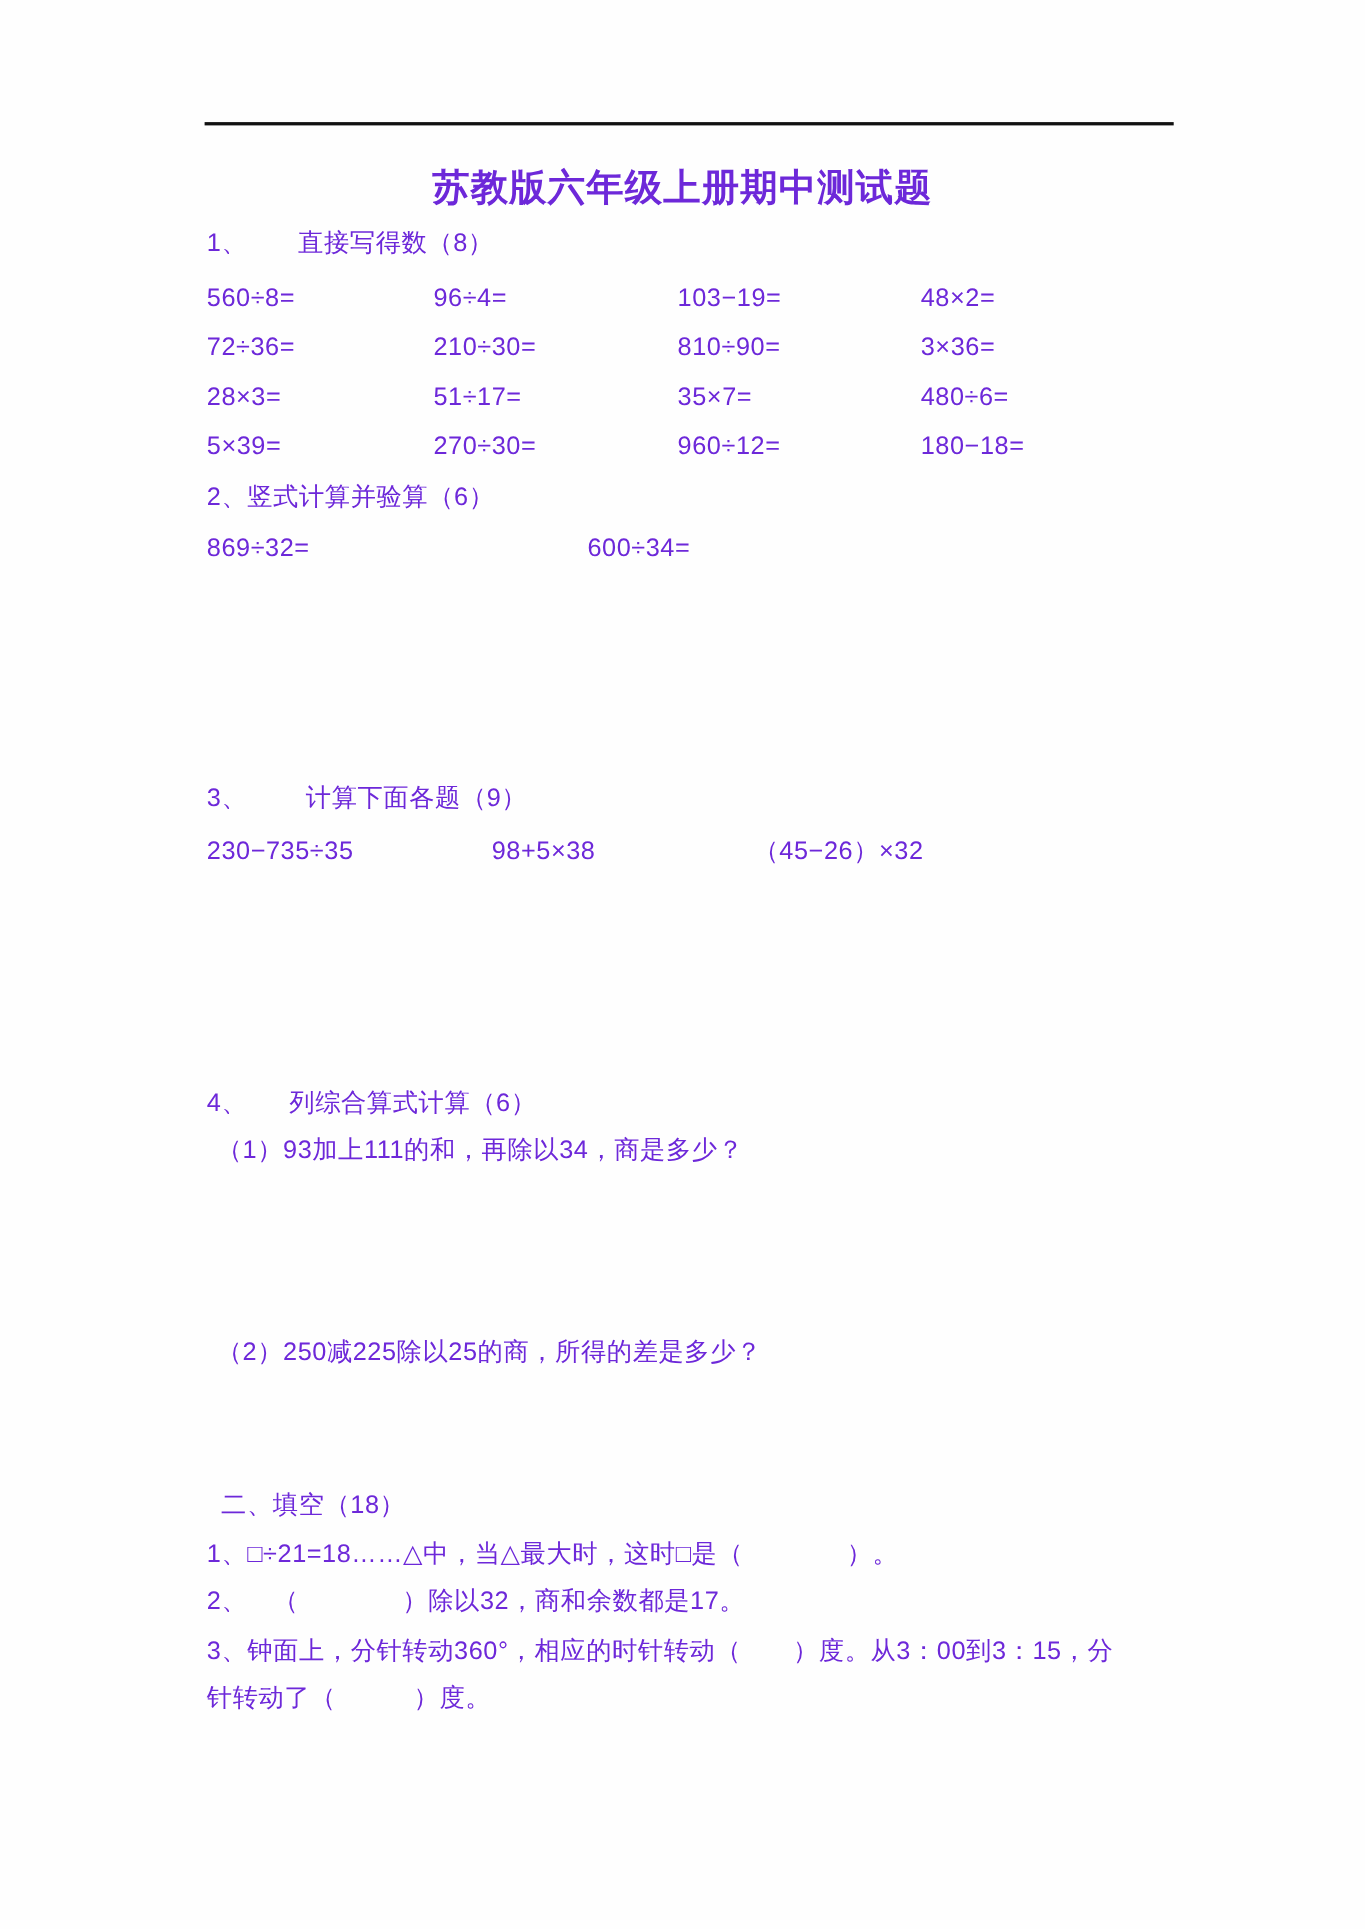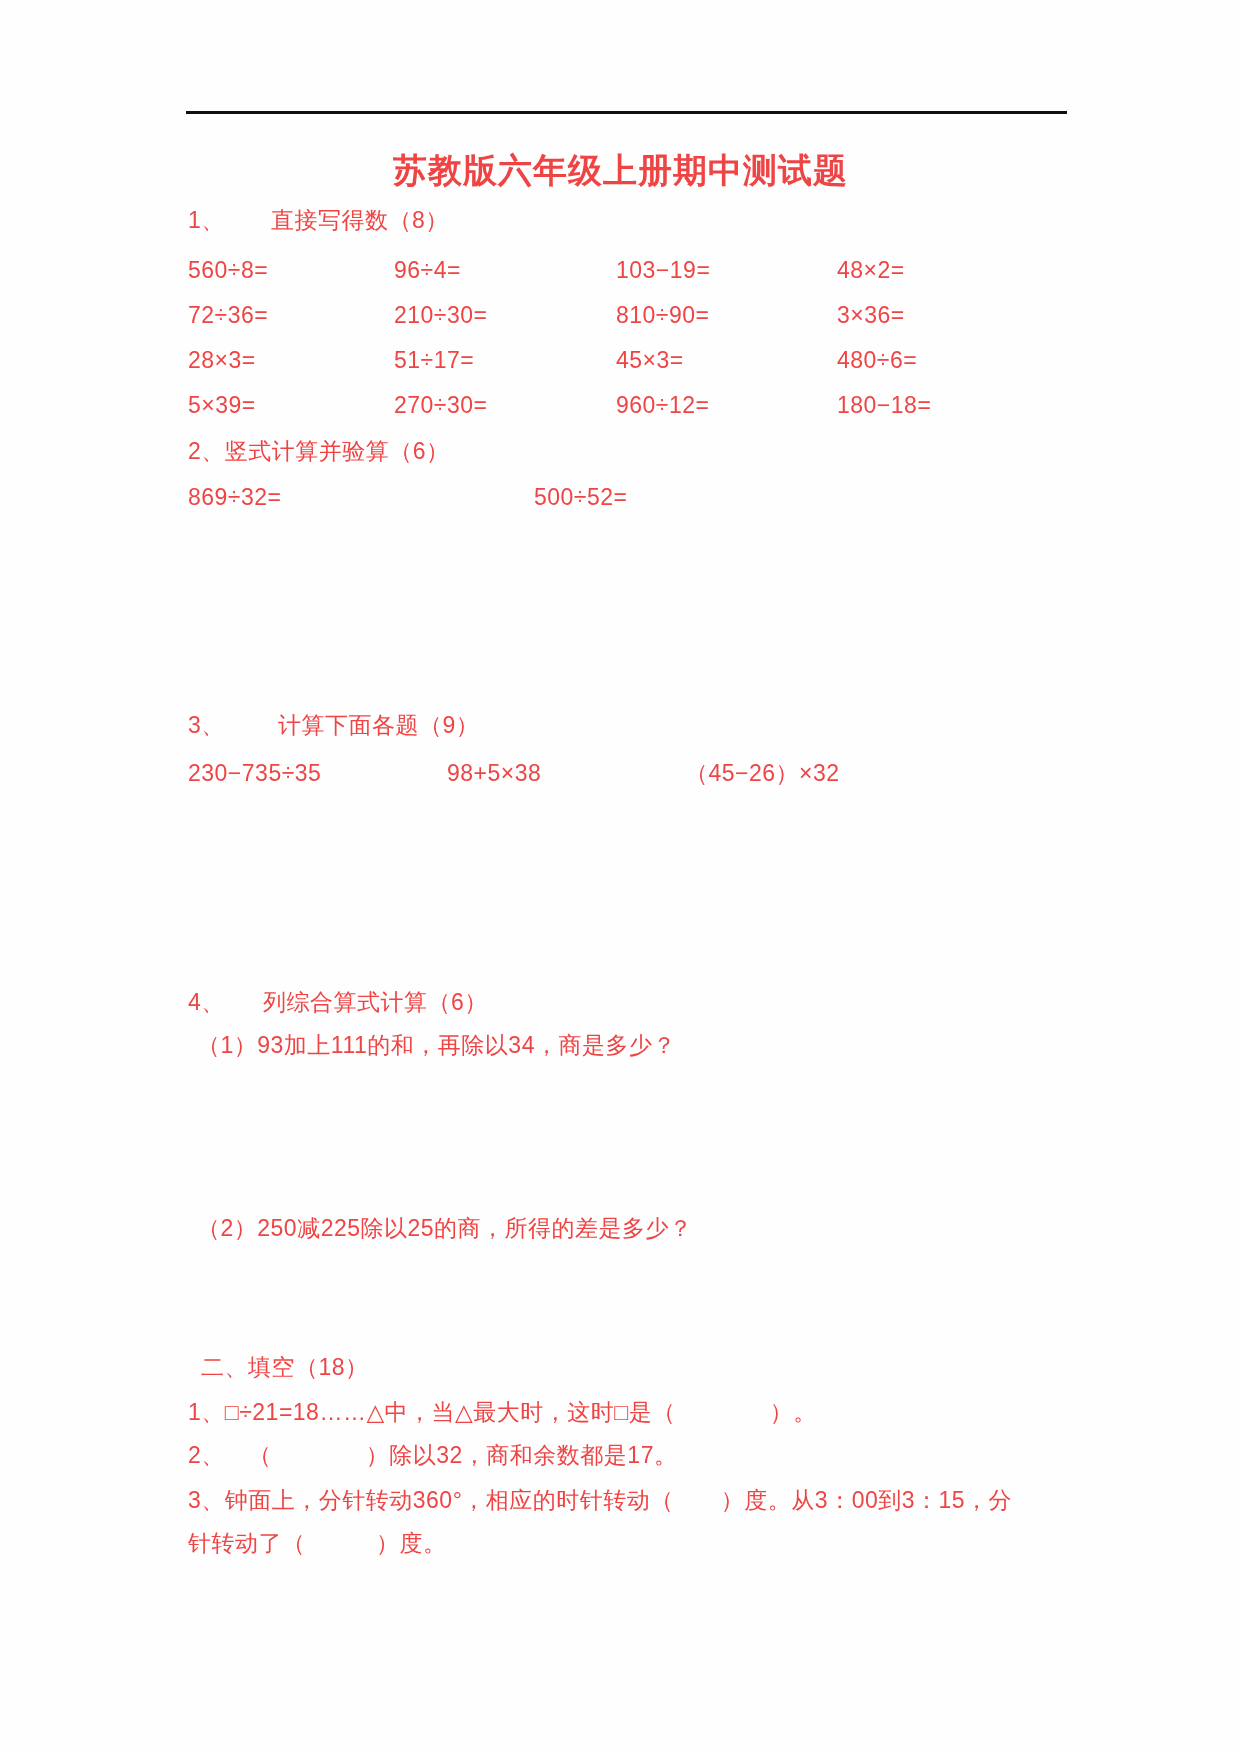--- a/index.html
+++ b/index.html
@@ -8,21 +8,21 @@
     background: #e8e8e8;
   }
   .page {
     position: relative;
     width: 1241px;
     height: 1754px;
     margin: 0 auto;
     background: #fefefe;
     overflow: hidden;
     font-family: "Liberation Sans", "DejaVu Sans", sans-serif;
-    color: #ef4444;
+    color: #6d28d9;
   }
   .rule {
     position: absolute;
     top: 111px;
     left: 186px;
     width: 881px;
     height: 3px;
     background: #111;
   }
   .doc-title {
@@ -91,31 +91,31 @@
   <div class="line y-r0 x-c3">103−19=</div>
   <div class="line y-r0 x-c4">48×2=</div>
 
   <div class="line y-r1 x-m">72÷36=</div>
   <div class="line y-r1 x-c2">210÷30=</div>
   <div class="line y-r1 x-c3">810÷90=</div>
   <div class="line y-r1 x-c4">3×36=</div>
 
   <div class="line y-r2 x-m">28×3=</div>
   <div class="line y-r2 x-c2">51÷17=</div>
-  <div class="line y-r2 x-c3">45×3=</div>
+  <div class="line y-r2 x-c3">35×7=</div>
   <div class="line y-r2 x-c4">480÷6=</div>
 
   <div class="line y-r3 x-m">5×39=</div>
   <div class="line y-r3 x-c2">270÷30=</div>
   <div class="line y-r3 x-c3">960÷12=</div>
   <div class="line y-r3 x-c4">180−18=</div>
 
   <div class="line y-s2h x-m">2、竖式计算并验算（6）</div>
   <div class="line y-s2p x-m">869÷32=</div>
-  <div class="line y-s2p x-v2">500÷52=</div>
+  <div class="line y-s2p x-v2">600÷34=</div>
 
   <div class="line y-s3h x-m">3、</div>
   <div class="line y-s3h x-s3t">计算下面各题（9）</div>
   <div class="line y-s3p x-m">230−735÷35</div>
   <div class="line y-s3p x-e2">98+5×38</div>
   <div class="line y-s3p x-e3">（45−26）×32</div>
 
   <div class="line y-s4h x-m">4、</div>
   <div class="line y-s4h x-s4t">列综合算式计算（6）</div>
   <div class="line y-s4q1 x-ind">（1）93加上111的和，再除以34，商是多少？</div>

